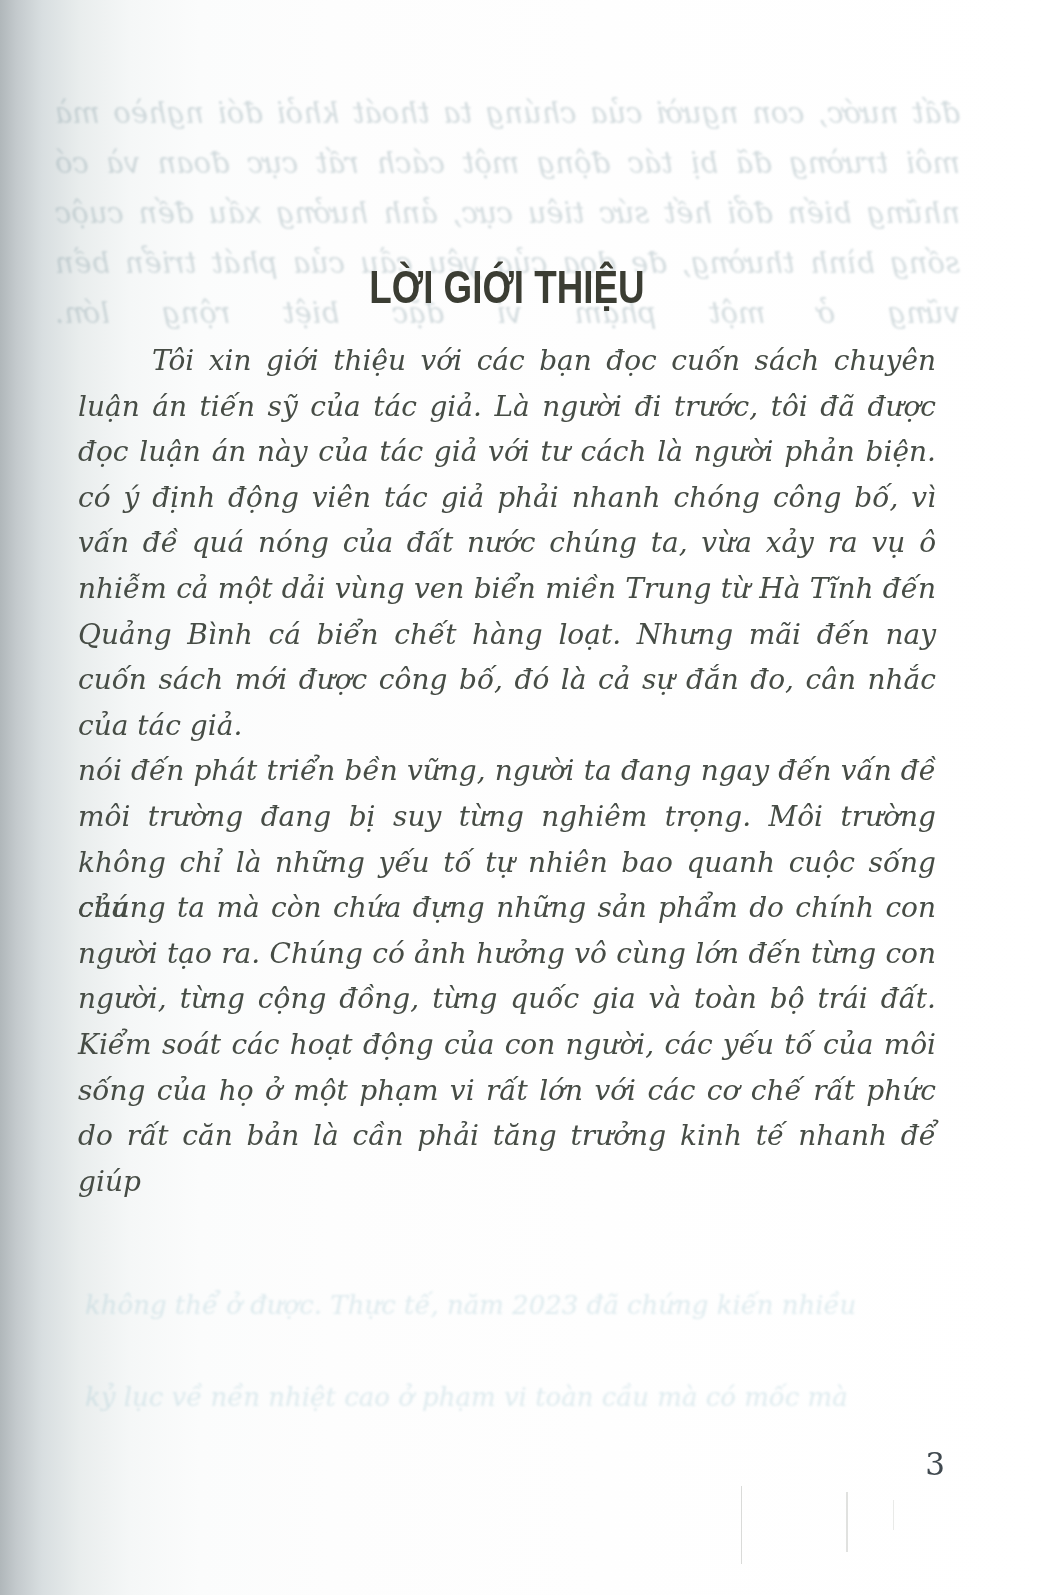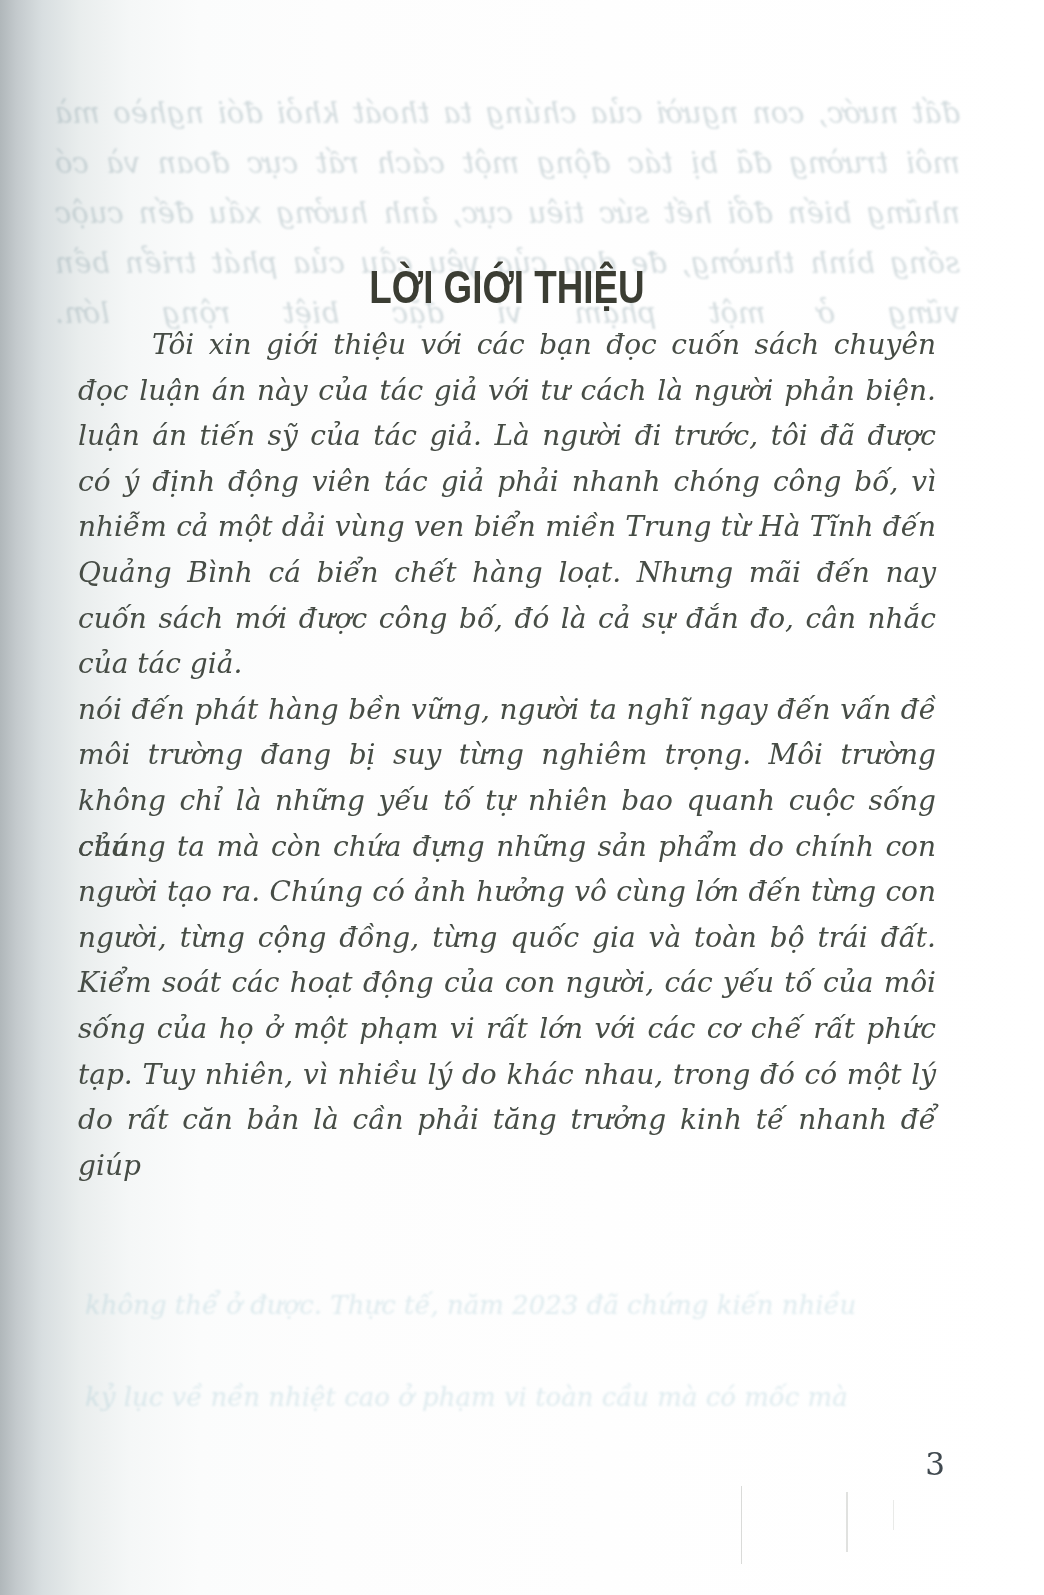--- a/index.html
+++ b/index.html
@@ -29,21 +29,21 @@
   .title{
     position:absolute;left:78px;top:260px;width:858px;
     text-align:center;color:#3b3d33;
     font-family:"Liberation Sans", sans-serif;font-weight:700;
     font-size:46px;letter-spacing:0px;
     transform:scaleX(0.80);transform-origin:50% 50%;
     white-space:nowrap;
   }
   
   .bodytext{
-    position:absolute;left:78px;top:322px;width:858px;
+    position:absolute;left:78px;top:338px;width:858px;
     color:#464c45;font-style:italic;font-size:28px;
   }
   .tline{
     height:45.6px;line-height:45.6px;
     text-align:justify;text-align-last:justify;
     white-space:normal;overflow:visible;
   }
   .tline.short{text-align-last:left;}
   .tline.indent{text-indent:74px;}
   .page-number{
@@ -65,37 +65,37 @@
     <div class="bline">môi trường đã bị tác động một cách rất cực đoan và có</div>
     <div class="bline">những biến đổi hết sức tiêu cực, ảnh hưởng xấu đến cuộc</div>
     <div class="bline">sống bình thường, đe dọa của yêu cầu của phát triển bền</div>
     <div class="bline">vững ở một phạm vi đặc biệt rộng lớn.</div>
   </div>
 
   <div class="title">LỜI GIỚI THIỆU</div>
 
   <div class="bodytext">
     <div class="tline indent">Tôi xin giới thiệu với các bạn đọc cuốn sách chuyên</div>
+    <div class="tline">luận án tiến sỹ của tác giả. Là người đi trước, tôi đã được</div>
     <div class="tline">đọc luận án này của tác giả với tư cách là người phản biện.</div>
-    <div class="tline">luận án tiến sỹ của tác giả. Là người đi trước, tôi đã được</div>
     <div class="tline">có ý định động viên tác giả phải nhanh chóng công bố, vì</div>
+    <div class="tline">vấn đề quá nóng của đất nước chúng ta, vừa xảy ra vụ ô</div>
     <div class="tline">nhiễm cả một dải vùng ven biển miền Trung từ Hà Tĩnh đến</div>
     <div class="tline">Quảng Bình cá biển chết hàng loạt. Nhưng mãi đến nay</div>
     <div class="tline">cuốn sách mới được công bố, đó là cả sự đắn đo, cân nhắc</div>
     <div class="tline short">của tác giả.</div>
 
-    <div class="tline">nói đến phát hàng bền vững, người ta nghĩ ngay đến vấn đề</div>
+    <div class="tline">nói đến phát triển bền vững, người ta đang ngay đến vấn đề</div>
     <div class="tline">môi trường đang bị suy từng nghiêm trọng. Môi trường</div>
     <div class="tline">không chỉ là những yếu tố tự nhiên bao quanh cuộc sống của</div>
     <div class="tline">chúng ta mà còn chứa đựng những sản phẩm do chính con</div>
     <div class="tline">người tạo ra. Chúng có ảnh hưởng vô cùng lớn đến từng con</div>
     <div class="tline">người, từng cộng đồng, từng quốc gia và toàn bộ trái đất.</div>
     <div class="tline">Kiểm soát các hoạt động của con người, các yếu tố của môi</div>
     <div class="tline">sống của họ ở một phạm vi rất lớn với các cơ chế rất phức</div>
-    <div class="tline">tạp. Tuy nhiên, vì nhiều lý do khác nhau, trong đó có một lý</div>
     <div class="tline">do rất căn bản là cần phải tăng trưởng kinh tế nhanh để giúp</div>
   </div>
 
   <div class="bleed-bottom" style="top:1290px;">không thể ở được. Thực tế, năm 2023 đã chứng kiến nhiều</div>
   <div class="bleed-bottom" style="top:1382px;">kỷ lục về nền nhiệt cao ở phạm vi toàn cầu mà có mốc mà</div>
 
   <div class="page-number">3</div>
 
   <div class="artifact a1"></div>
   <div class="artifact a2"></div>

